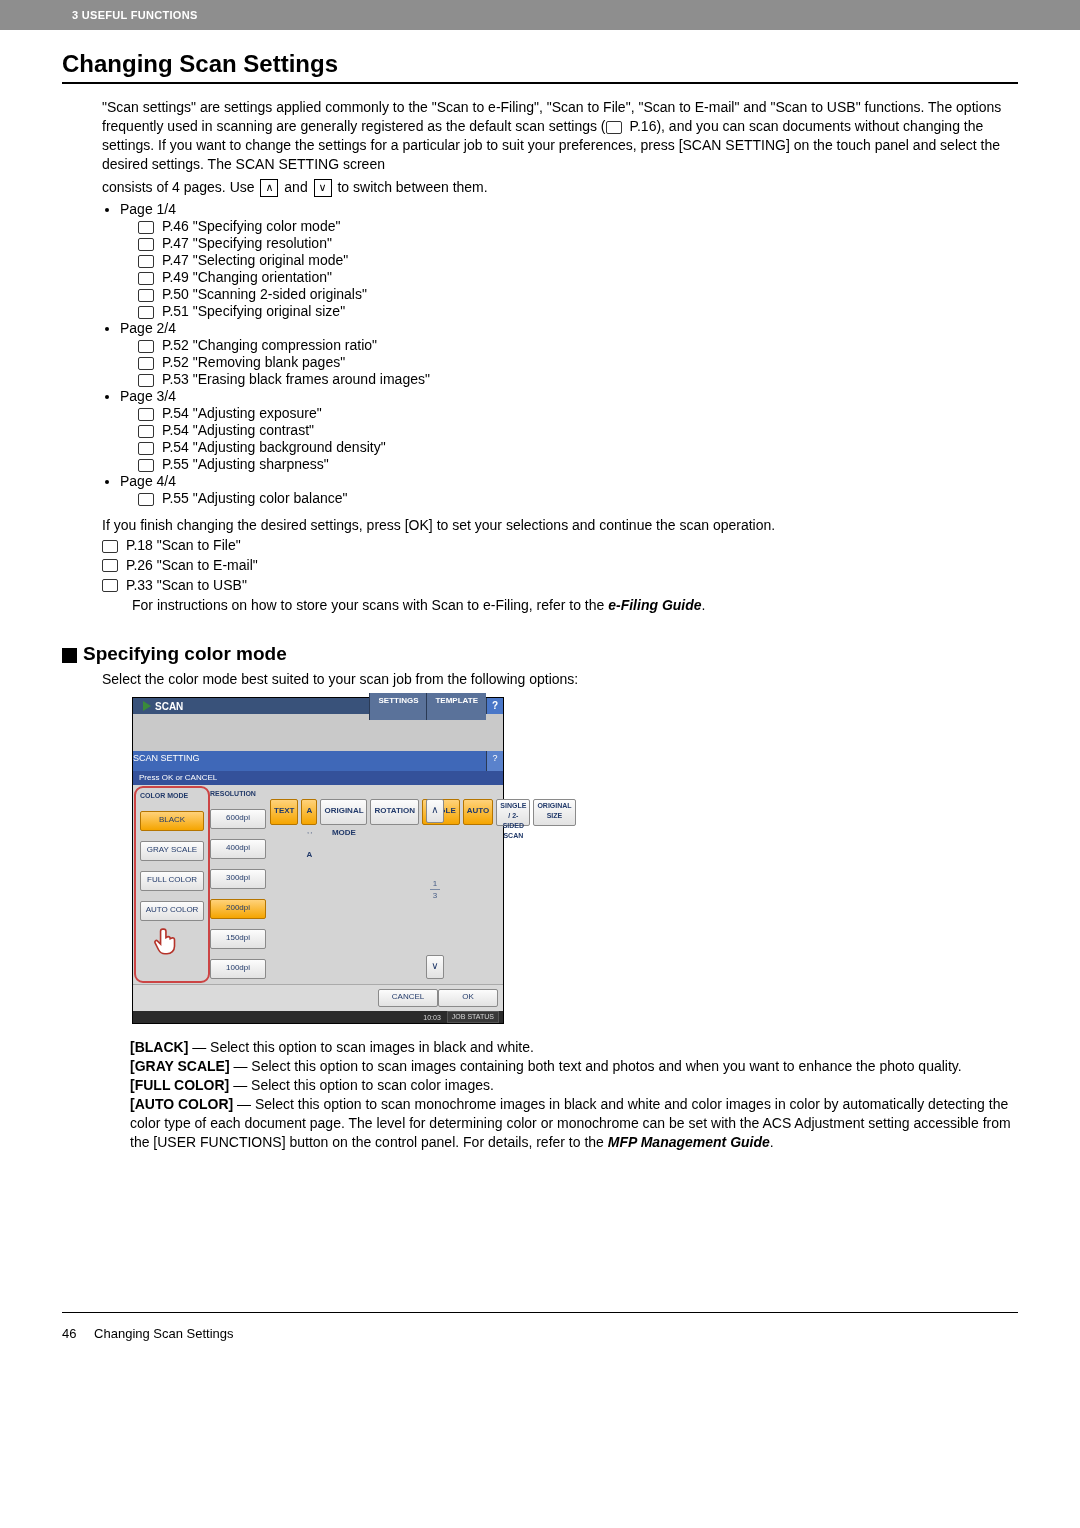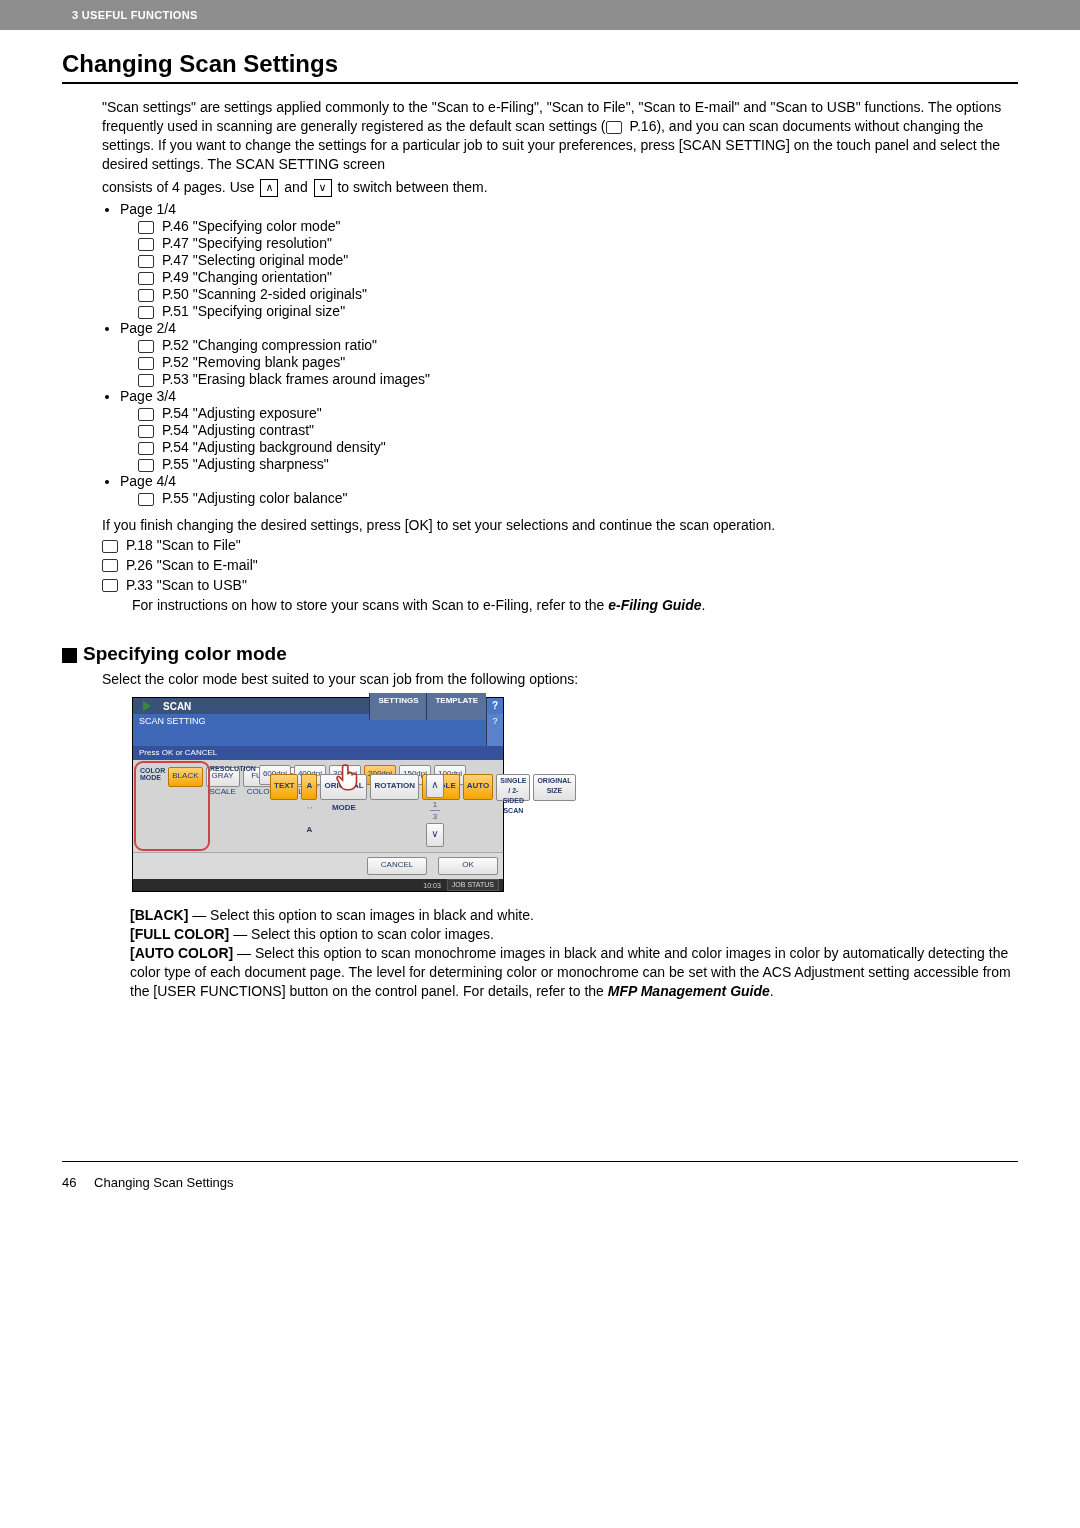--- a/index.html
+++ b/index.html
@@ -123,21 +123,21 @@
     align-items: center;
     height: 16px;
     font-size: 10px;
     font-weight: bold;
   }
   .sp-title-left {
     flex: 1;
     padding-left: 10px;
     display: flex;
     align-items: center;
-    gap: 12px;
+    gap: 4px;
   }
   .tri-green {
     width: 0; height: 0;
     border-top: 5px solid transparent;
     border-bottom: 5px solid transparent;
     border-left: 8px solid #3a8a3a;
   }
   .sp-btn-top {
     background: #5a729a;
     border-left: 1px solid #2a3a55;
@@ -150,25 +150,25 @@
     width: 16px;
     text-align: center;
     background: #4a77c8;
     border-left: 1px solid #2a3a55;
     height: 16px;
     line-height: 16px;
   }
   .sp-sub {
     background: #3f68b8;
     color: #fff;
-    height: 32px;
+    height: 20px;
     line-height: 15px;
-    padding-left: 6px;
     font-size: 9px;
     display: flex;
+    margin-top: 37px;
   }
   .sp-sub-title { flex: 1; }
   .sp-sub-help {
     width: 16px;
     text-align: center;
     background: #5a82cc;
     border-left: 1px solid #2a3a55;
   }
   .sp-note {
     background: #34519a;
@@ -177,21 +177,21 @@
     line-height: 14px;
     padding-left: 6px;
     font-size: 8px;
   }
   .sp-body {
     display: flex;
     background: #d4d4d4;
     padding: 5px;
     gap: 4px;
   }
-  .sp-col { display: flex; flex-direction: row; gap: 3px; }
+  .sp-col { display: flex; flex-direction: column; gap: 10px; }
   .sp-label-head {
     font-size: 7px;
     color: #223a6a;
     font-weight: bold;
     height: 9px;
   }
   .sp-button {
     background: linear-gradient(#fcfcfc,#e2e2e2);
     border: 1px solid #8a8a8a;
     border-radius: 2px;
@@ -237,21 +237,21 @@
     justify-content: center;
     font-size: 8px;
     color: #445b85;
   }
   .sp-page-ind .div { width: 10px; border-top: 1px solid #7a8aa5; margin: 1px 0;}
   .sp-bottom {
     display: flex;
     justify-content: flex-end;
     background: #dadada;
     padding: 4px 5px;
-    gap: 11px;
+    gap: 0;
     border-top: 1px solid #aaa;
   }
   .sp-bottom .sp-button { width: 52px; height: 16px; line-height: 14px; font-size: 8px; }
   .sp-status {
     background: #2b2b2b;
     color: #d8d8d8;
     height: 12px;
     font-size: 7px;
     display: flex;
     justify-content: flex-end;
@@ -420,20 +420,21 @@
         <div class="sp-button">OK</div>
       </div>
       <div class="sp-status">
         <span class="clk">10:03</span>
         <span class="jb">JOB STATUS</span>
       </div>
     </div>
 
     <div class="color-desc">
       <div class="item"><span class="bold">[BLACK]</span><span> — Select this option to scan images in black and white.</span></div>
+      <div class="item"><span class="bold">[GRAY SCALE]</span><span> — Select this option to scan images containing both text and photos and when you want to enhance the photo quality.</span></div>
       <div class="item"><span class="bold">[FULL COLOR]</span><span> — Select this option to scan color images.</span></div>
       <div class="item"><span class="bold">[AUTO COLOR]</span><span> — Select this option to scan monochrome images in black and white and color images in color by automatically detecting the color type of each document page. The level for determining color or monochrome can be set with the ACS Adjustment setting accessible from the [USER FUNCTIONS] button on the control panel. For details, refer to the </span><span class="italic-bold">MFP Management Guide</span><span>.</span></div>
     </div>
   </div>
 
   <hr class="footer-rule">
   <div class="footer">
     <span class="pgno">46</span>
     <span>Changing Scan Settings</span>
   </div>

